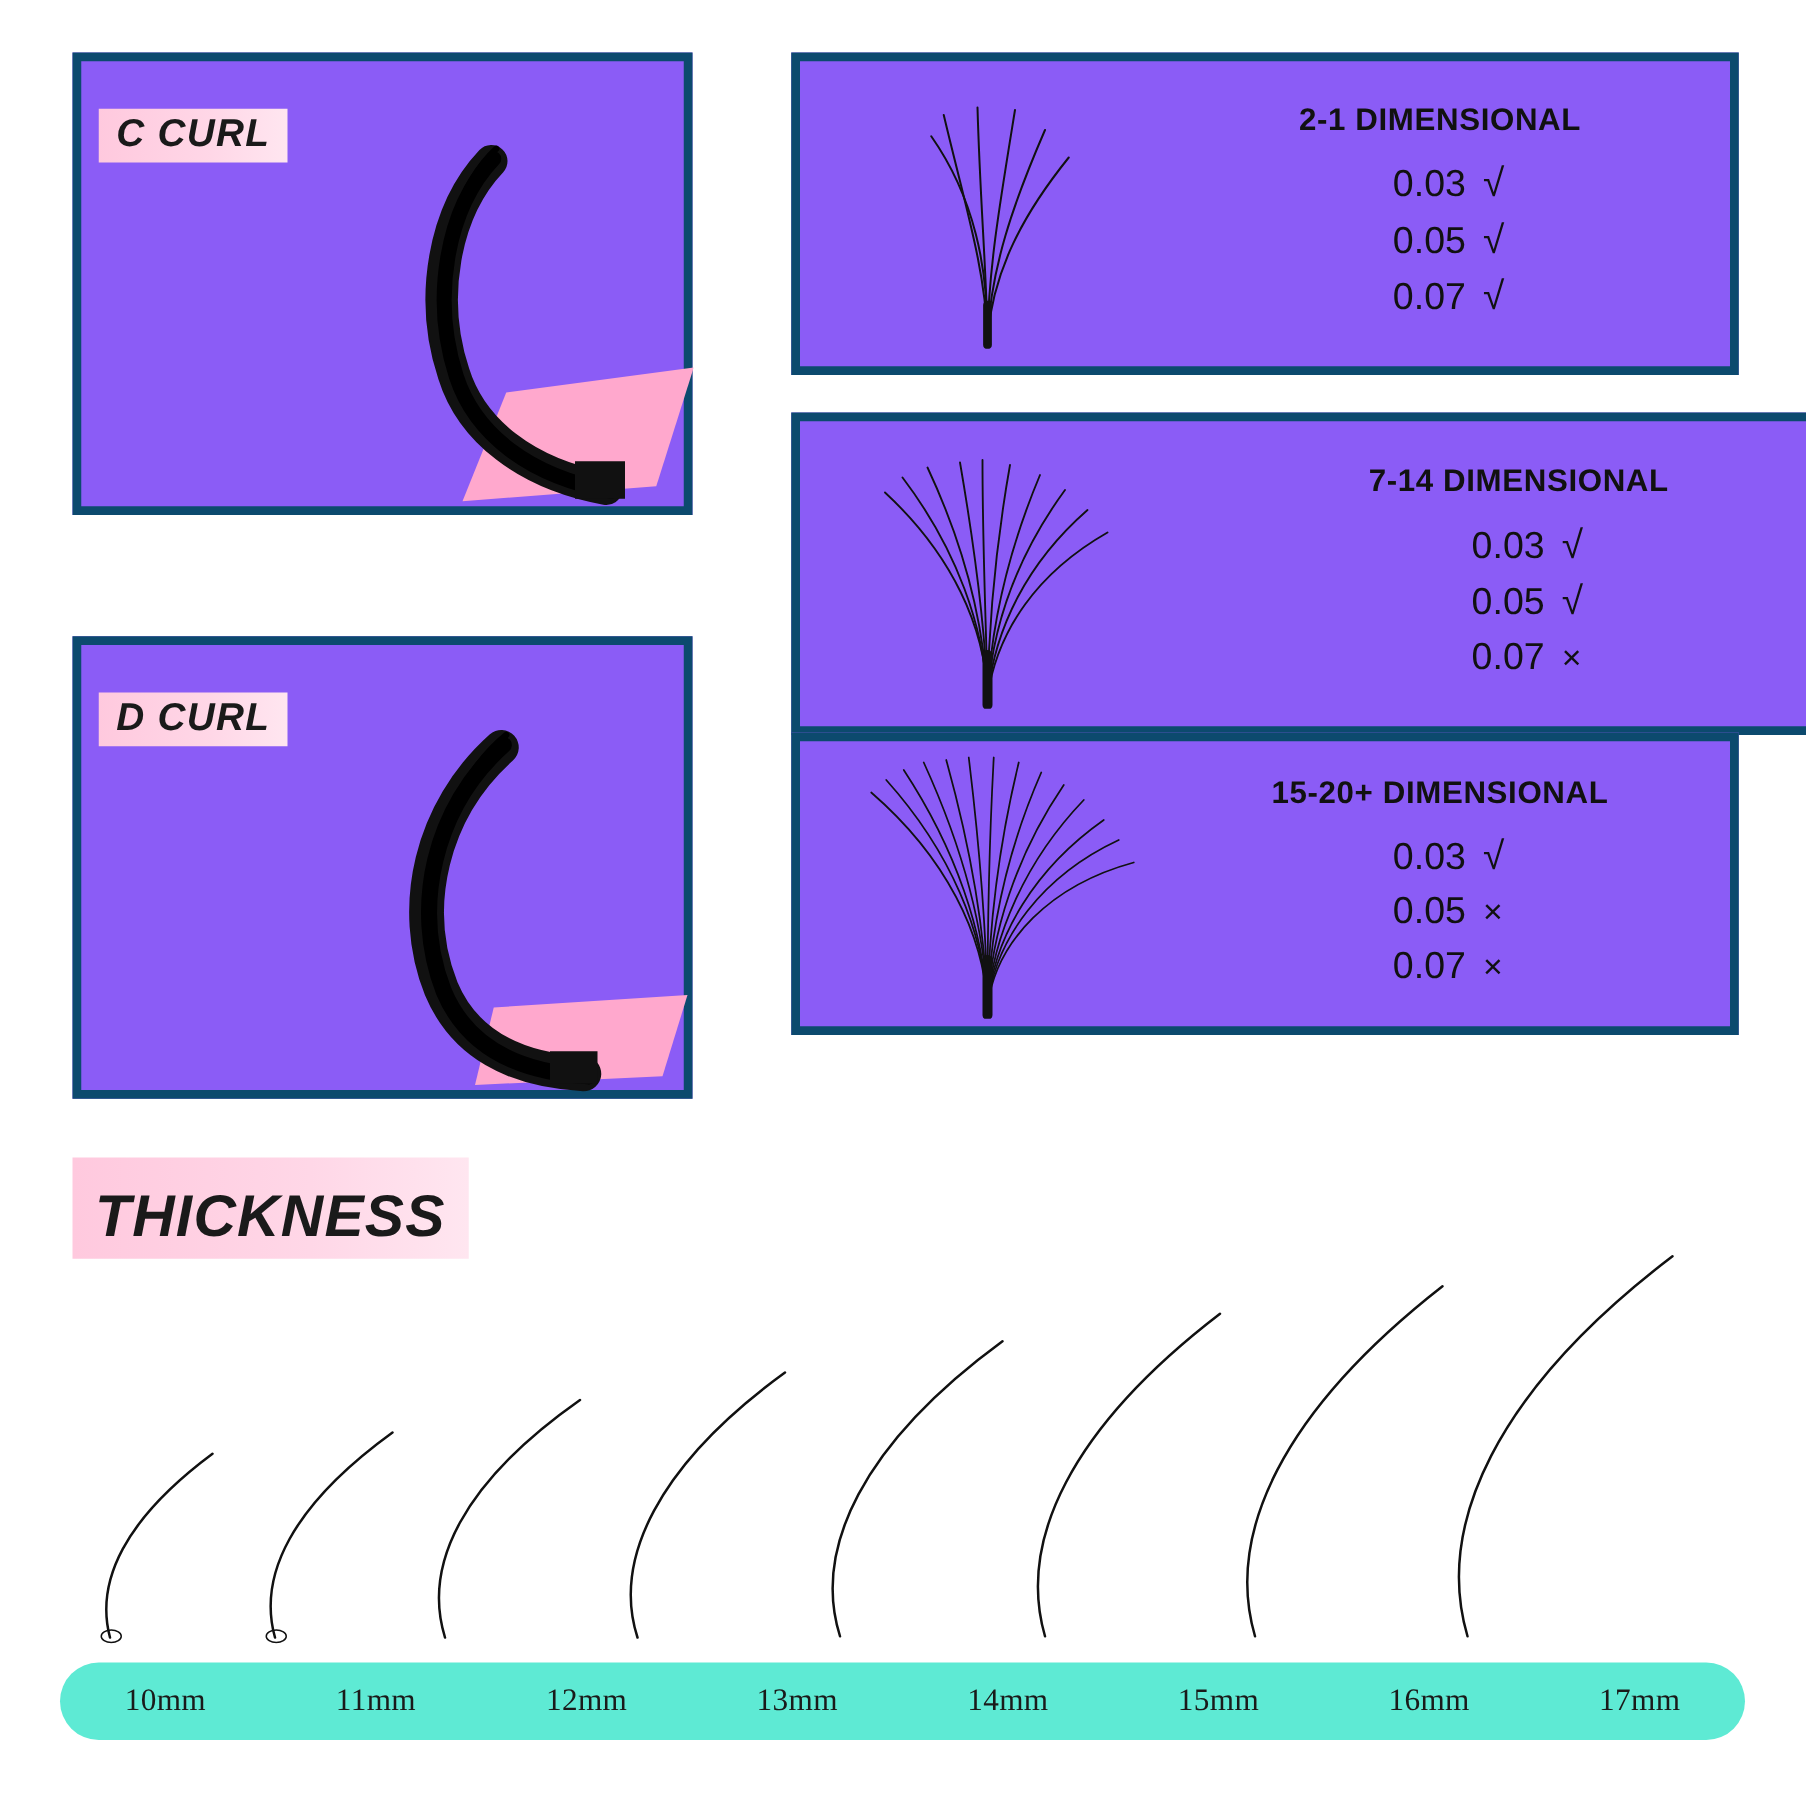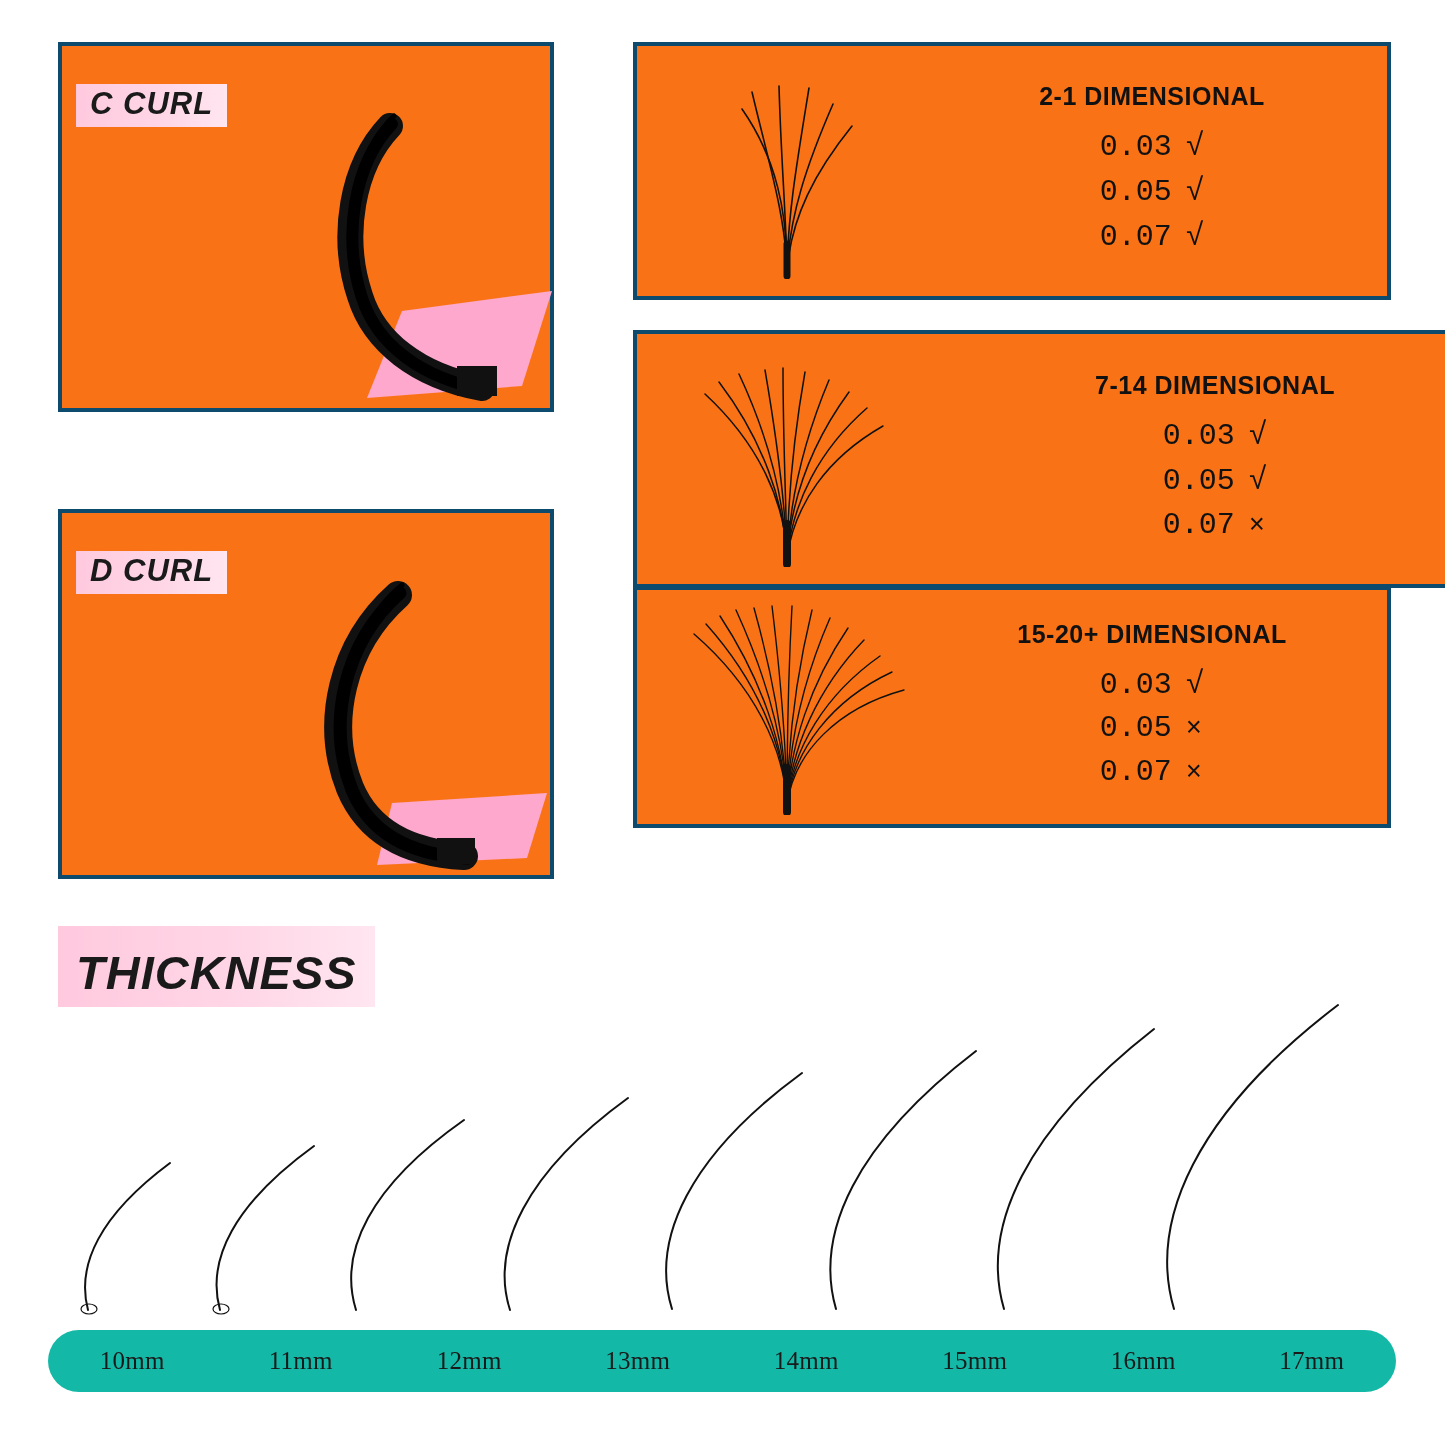--- a/index.html
+++ b/index.html
@@ -18,22 +18,22 @@
   .stage {
     position: absolute;
     left: 0; top: 0;
     width: 1445px;
     height: 1445px;
   }
 
   
   .panel {
     position: absolute;
-    border: 4px solid #0c4a6e;
-    background: #f97316;
+    border: 7px solid #0c4a6e;
+    background: #8b5cf6;
     box-sizing: border-box;
   }
 
   
   .curl-panel { }
 
   .tag {
     position: absolute;
     display: inline-block;
     background: linear-gradient(90deg, #ffc9de 0%, #ffd7e7 60%, #ffe6f0 100%);
@@ -87,24 +87,25 @@
     margin-bottom: 14px;
     white-space: nowrap;
   }
   .spec-list {
     display: inline-block;
     text-align: left;
   }
   .spec-row {
     display: flex;
     align-items: baseline;
-    font-family: Liberation Mono, monospace;
+    font-family: Liberation Sans, sans-serif;
     font-size: 30px;
     color: #111;
     line-height: 1.45;
+    text-align: center;
   }
   .spec-val { width: 86px; }
   .spec-mark { font-size: 30px; }
   .spec-mark.yes { font-size: 31px; }
   .spec-mark.no { font-size: 27px; }
 
   
   .thick-row {
     position: absolute;
     left: 40px;
@@ -116,21 +117,21 @@
     position: absolute;
     bottom: 0;
   }
 
   .mm-bar {
     position: absolute;
     left: 48px;
     top: 1330px;
     width: 1348px;
     height: 62px;
-    background: #14b8a6;
+    background: #5eead4;
     border-radius: 31px;
     display: flex;
     align-items: center;
   }
   .mm-item {
     flex: 1;
     text-align: center;
     font-family: "Liberation Serif", serif;
     font-size: 25px;
     color: #1a1a1a;

